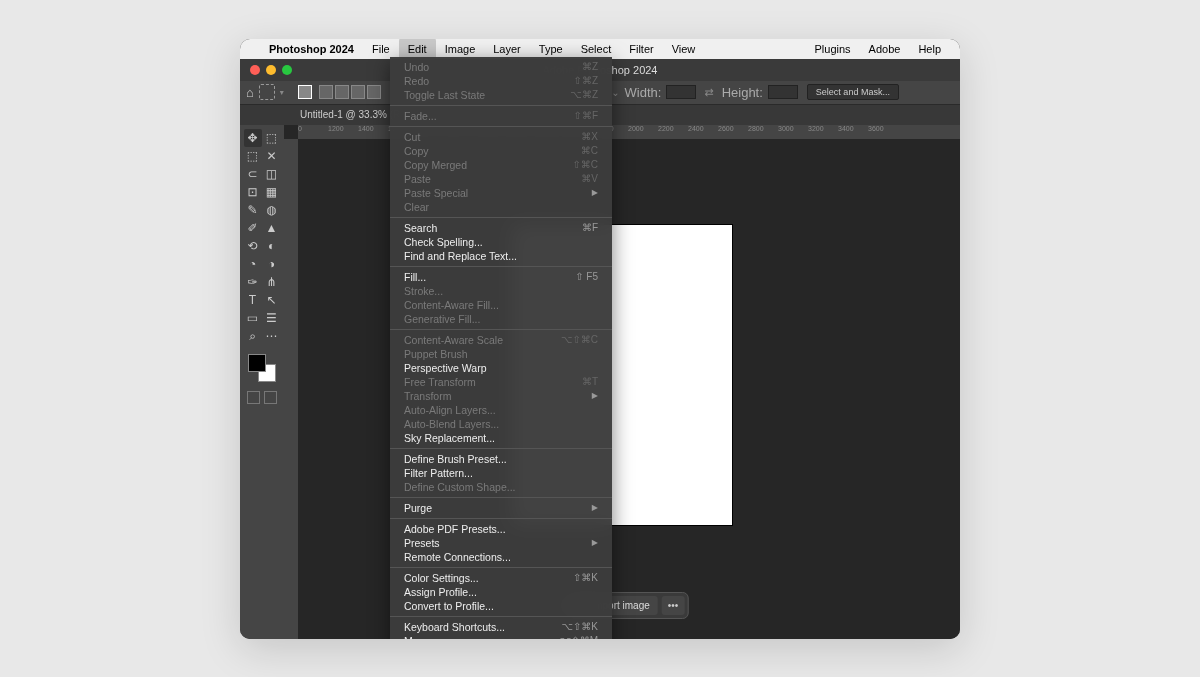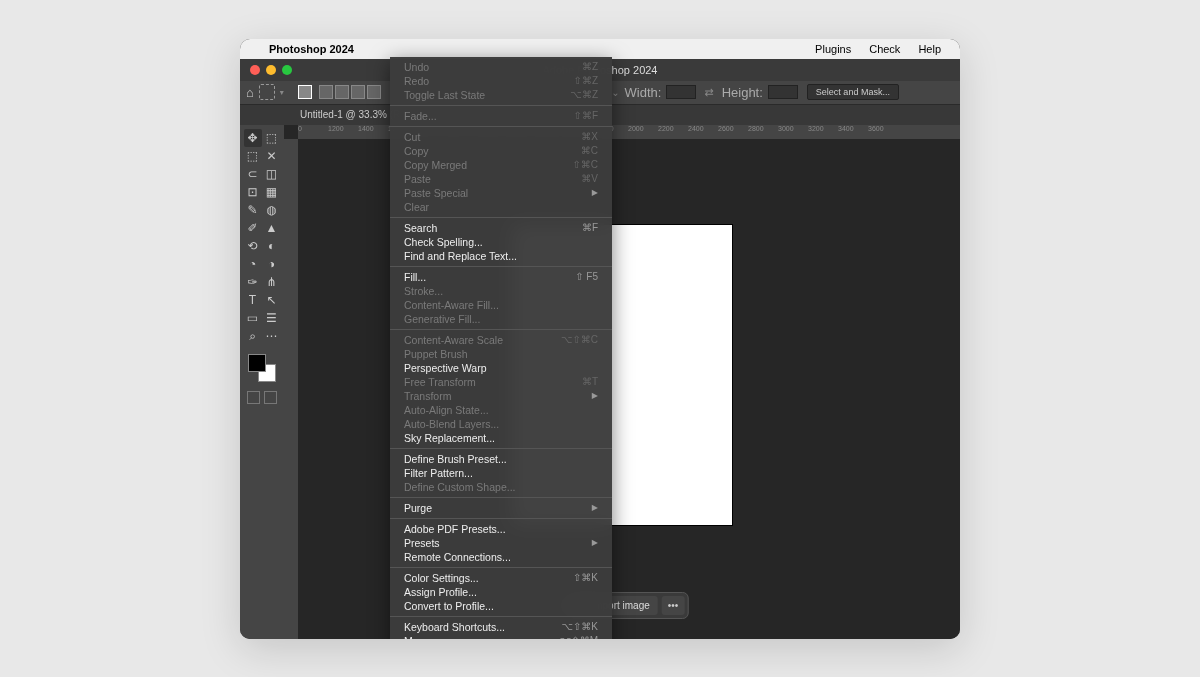--- a/index.html
+++ b/index.html
@@ -56,22 +56,23 @@
 .dropdown hr{border:none;border-top:1px solid #555;margin:3px 0}
 </style>
 </head>
 <body>
 
 <div class="window">
 
   <div class="menubar">
     <span class="apple"></span>
     <span class="mi bold">Photoshop 2024</span>
+    <span id="menus-left"><span class="mi">File</span><span class="mi active">Edit</span><span class="mi">Image</span><span class="mi">Layer</span><span class="mi">Type</span><span class="mi">Select</span><span class="mi">Filter</span><span class="mi">View</span></span>
     <span class="spacer"></span>
-    <span id="menus-right"><span class="mi">Plugins</span><span class="mi">Check</span><span class="mi">Help</span></span>
+    <span id="menus-right"><span class="mi">Plugins</span><span class="mi">Adobe</span><span class="mi">Help</span></span>
   </div>
 
   <div class="titlebar">
     <div class="traffic">
       <div class="dot r"></div>
       <div class="dot y"></div>
       <div class="dot g"></div>
     </div>
     <div class="title">Adobe Photoshop 2024</div>
   </div>
@@ -281,21 +282,21 @@
       </div>
       <div class="di dis">
         <span>Free Transform</span>
         <span class="sc">⌘T</span>
       </div>
       <div class="di dis">
         <span>Transform</span>
         <span class="ar">▶</span>
       </div>
       <div class="di dis">
-        <span>Auto-Align State...</span>
+        <span>Auto-Align Layers...</span>
       </div>
       <div class="di dis">
         <span>Auto-Blend Layers...</span>
       </div>
       <div class="di">
         <span>Sky Replacement...</span>
       </div>
       <hr>
       <div class="di">
         <span>Define Brush Preset...</span>

